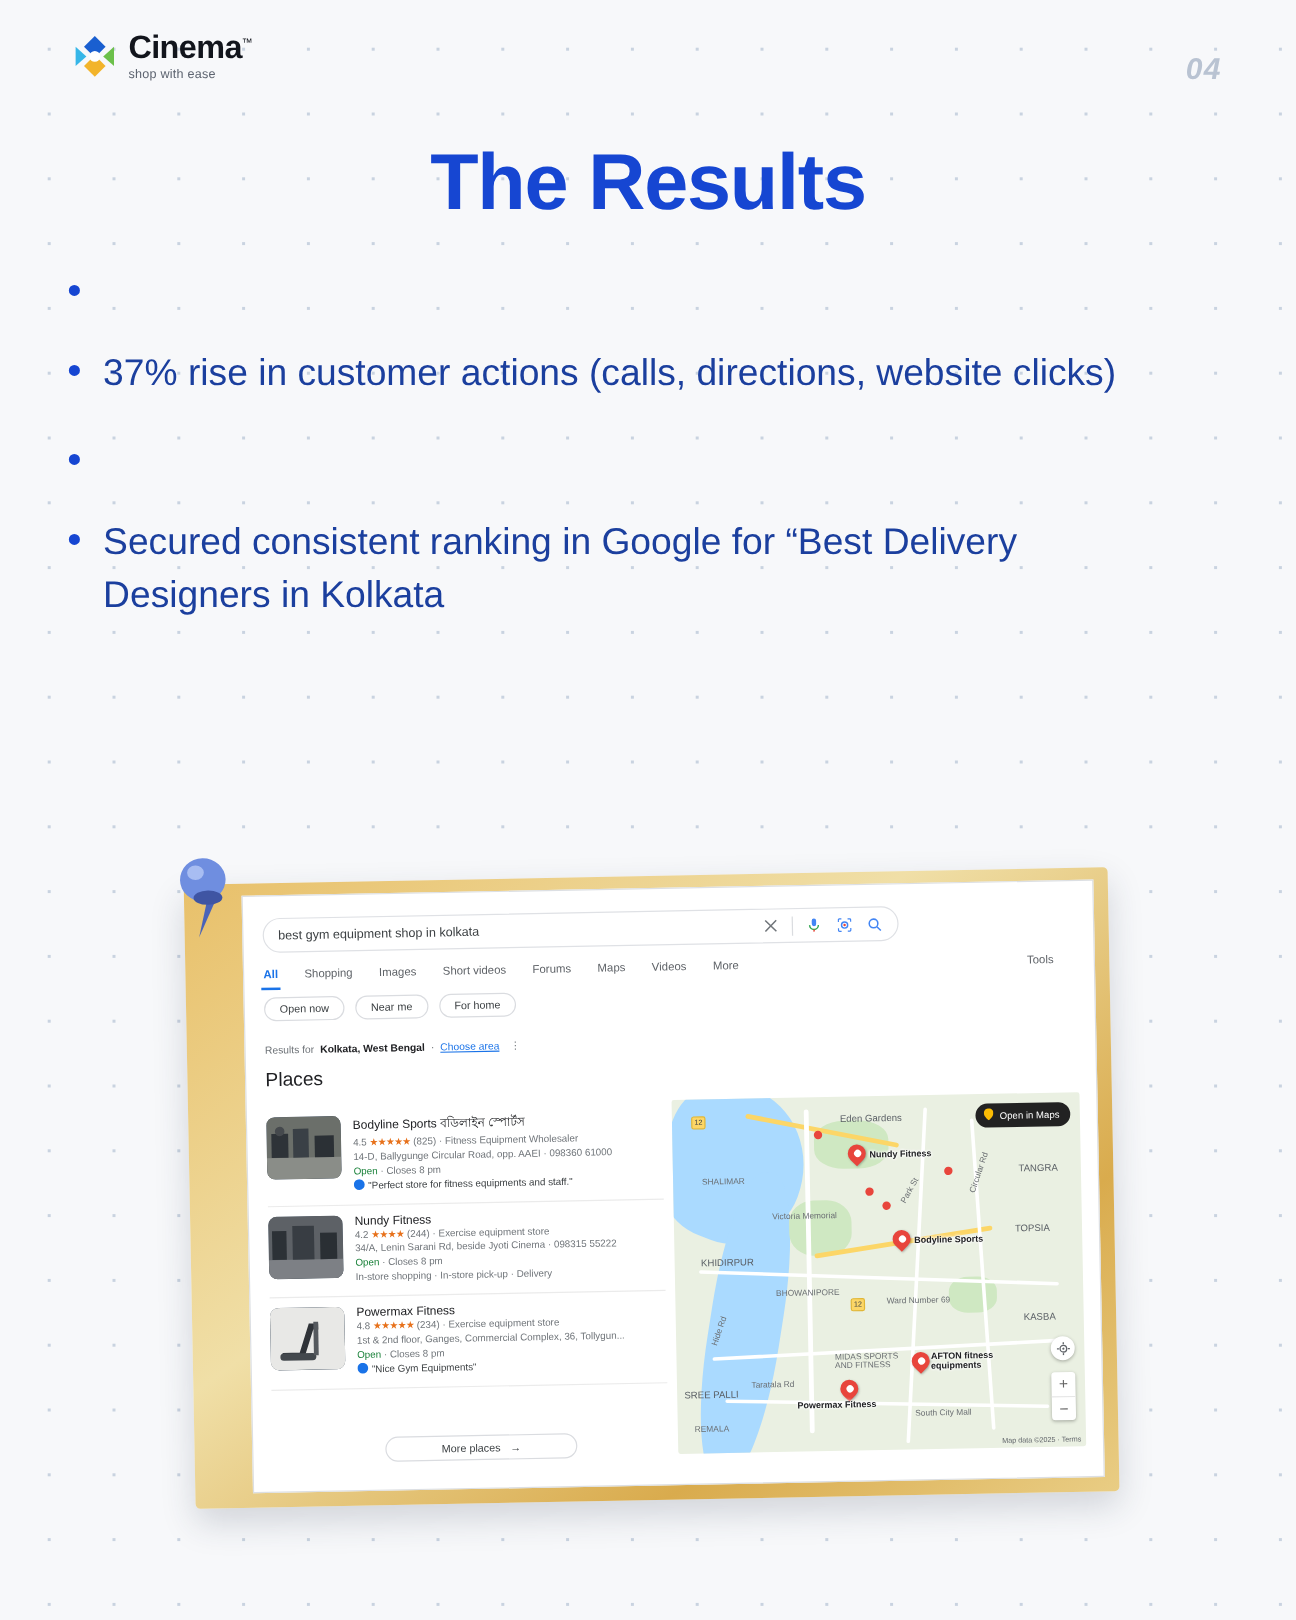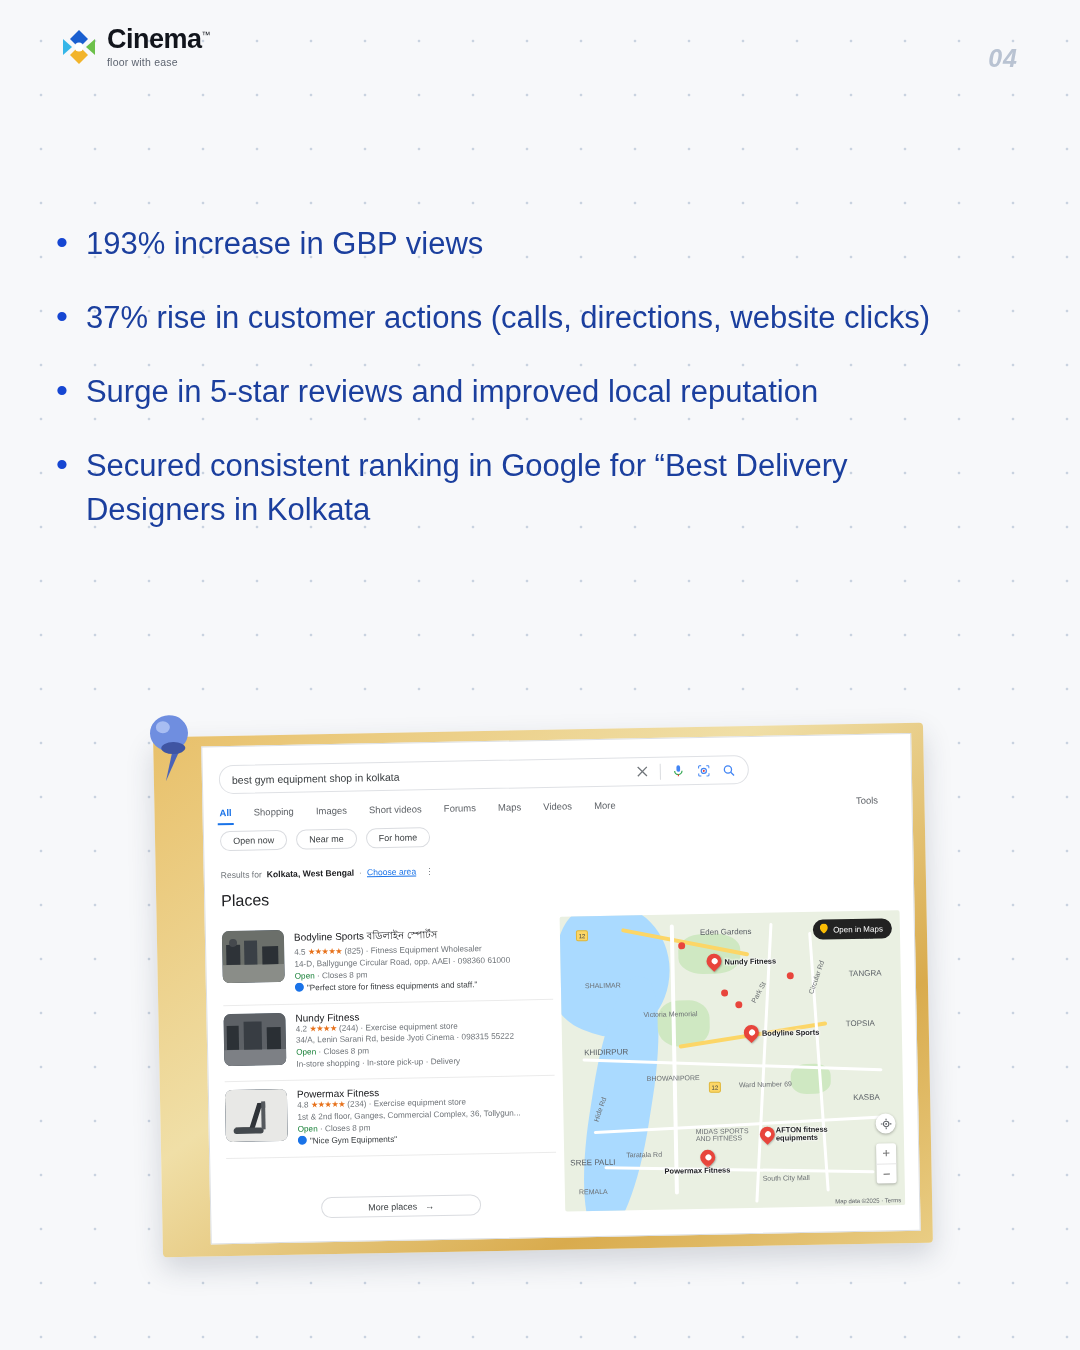--- a/index.html
+++ b/index.html
@@ -232,39 +232,38 @@
         <polygon points="19,18 28,27 19,36 10,27" fill="#f2b42b"></polygon>
         <polygon points="3,11 12,19 3,27" fill="#36b6e8"></polygon>
         <polygon points="35,11 26,19 35,27" fill="#6cc04a"></polygon>
         <circle cx="19" cy="19" r="4.5" fill="#ffffff"></circle>
       </svg>
     </span>
     <span class="logo-text-block">
       <span class="logo-word">
         <span>Cinema</span><span class="logo-tm">™</span>
       </span>
-      <span class="logo-tag">floor with ease</span>
+      <span class="logo-tag">shop with ease</span>
     </span>
   </div>
 
   <div class="page-num">04</div>
 
+  <div class="title">The Results</div>
 
   <div class="bullets">
     <div class="bullet">
       <span class="dot">•</span>
-      <span class="txt">193% increase in GBP views</span>
     </div>
     <div class="bullet">
       <span class="dot">•</span>
       <span class="txt">37% rise in customer actions (calls, directions, website clicks)</span>
     </div>
     <div class="bullet">
       <span class="dot">•</span>
-      <span class="txt">Surge in 5-star reviews and improved local reputation</span>
     </div>
     <div class="bullet">
       <span class="dot">•</span>
       <span class="txt">Secured consistent ranking in Google for “Best Delivery Designers in Kolkata</span>
     </div>
   </div>
 
   <div class="shot-wrap">
     <div class="shot-frame">
       <div class="browser">

